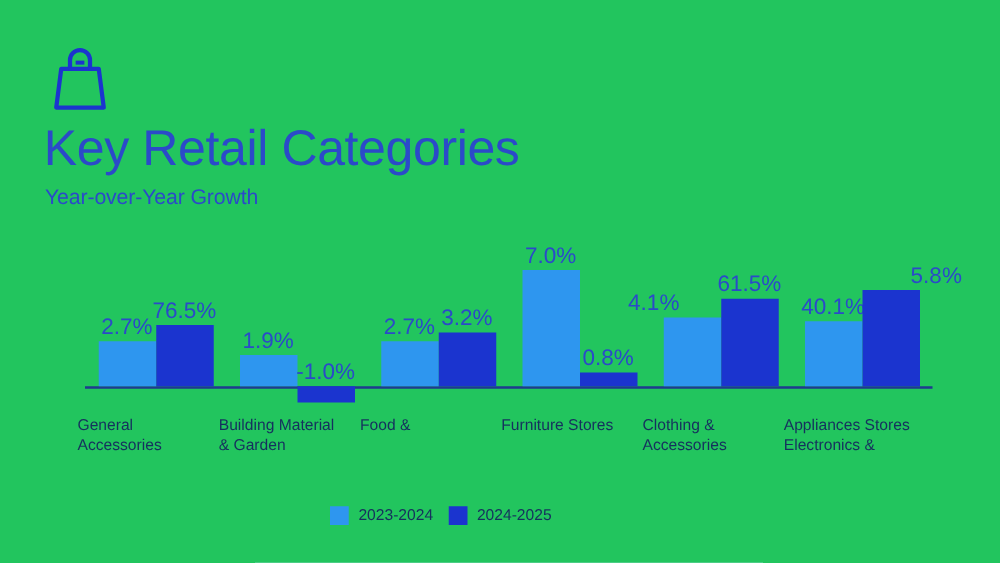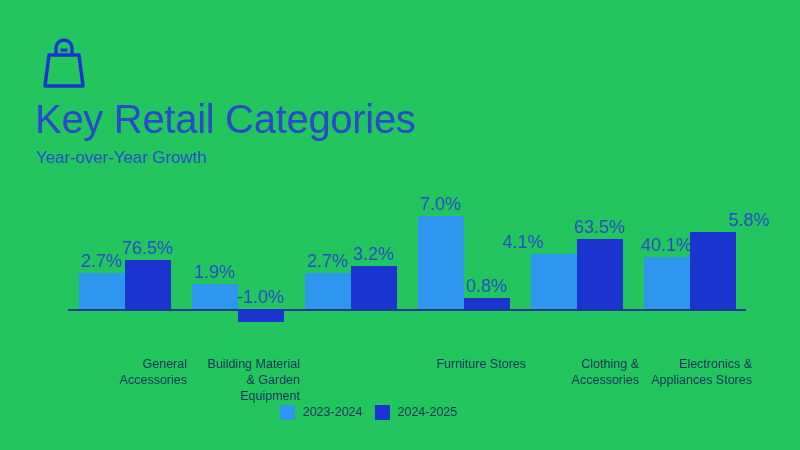--- a/index.html
+++ b/index.html
@@ -87,36 +87,34 @@
     text-align: center;
     font-weight: 400;
   }
 
   .cat-label {
     position: absolute;
     top: 332px;
     font-size: 12.5px;
     line-height: 16px;
     color: #16305e;
-    text-align: right;
-    font-weight: 400;
-    margin-top: 24px;
+    text-align: left;
+    font-weight: 400;
   }
 
   
   #legend {
     position: absolute;
     left: 0;
     top: 405px;
     width: 705px;
     display: flex;
     justify-content: center;
     align-items: center;
     gap: 12px;
-    padding-left: 16px;
   }
   .legend-item {
     display: flex;
     align-items: center;
     gap: 8px;
   }
   .legend-swatch {
     width: 15px;
     height: 15px;
     flex: 0 0 auto;
@@ -159,48 +157,48 @@
         <div class="bar-label" style="left: 292.5px; width: 70px; top: 252.09px;">2.7%</div>
         <div class="bar s2024" style="position: absolute; left: 350.5px; width: 46px; height: 42.56px; background: rgb(27, 52, 207); top: 266.44px;"></div>
         <div class="bar-label" style="left: 338.5px; width: 70px; top: 245.44px;">3.2%</div>
         <div class="bar s2023" style="position: absolute; left: 417.5px; width: 46px; height: 93.1px; background: rgb(46, 150, 239); top: 215.9px;"></div>
         <div class="bar-label" style="left: 405.5px; width: 70px; top: 194.9px;">7.0%</div>
         <div class="bar s2024" style="position: absolute; left: 463.5px; width: 46px; height: 10.64px; background: rgb(27, 52, 207); top: 298.36px;"></div>
         <div class="bar-label" style="left: 451.5px; width: 70px; top: 277.36px;">0.8%</div>
         <div class="bar s2023" style="position: absolute; left: 530.5px; width: 46px; height: 54.53px; background: rgb(46, 150, 239); top: 254.47px;"></div>
         <div class="bar-label" style="left: 488px; width: 70px; top: 233.47px;">4.1%</div>
         <div class="bar s2024" style="position: absolute; left: 576.5px; width: 46px; height: 70.49px; background: rgb(27, 52, 207); top: 238.51px;"></div>
-        <div class="bar-label" style="left: 564.5px; width: 70px; top: 217.51px;">63.5%</div>
+        <div class="bar-label" style="left: 564.5px; width: 70px; top: 217.51px;">61.5%</div>
         <div class="bar s2023" style="position: absolute; left: 643.5px; width: 46px; height: 51.87px; background: rgb(46, 150, 239); top: 257.13px;"></div>
         <div class="bar-label" style="left: 631.5px; width: 70px; top: 236.13px;">40.1%</div>
         <div class="bar s2024" style="position: absolute; left: 689.5px; width: 46px; height: 77.14px; background: rgb(27, 52, 207); top: 231.86px;"></div>
         <div class="bar-label" style="left: 714px; width: 70px; top: 210.86px;">5.8%</div>
       </div>
     <div id="cats">
         <div class="cat-label" style="left: 62px; width: 125px;">
           <div>General</div>
           <div>Accessories</div>
         </div>
         <div class="cat-label" style="left: 175px; width: 125px;">
           <div>Building Material</div>
           <div>&amp; Garden</div>
-          <div>Equipment</div>
         </div>
         <div class="cat-label" style="left: 288px; width: 125px;">
+          <div>Food &amp;</div>
         </div>
         <div class="cat-label" style="left: 401px; width: 125px;">
           <div>Furniture Stores</div>
         </div>
         <div class="cat-label" style="left: 514px; width: 125px;">
           <div>Clothing &amp;</div>
           <div>Accessories</div>
         </div>
         <div class="cat-label" style="left: 627px; width: 125px;">
+          <div>Appliances Stores</div>
           <div>Electronics &amp;</div>
-          <div>Appliances Stores</div>
         </div>
       </div>
   </div>
 
   <div id="legend">
       <div class="legend-item">
         <span class="legend-swatch" style="background: rgb(46, 150, 239);"></span>
         <span class="legend-text">2023-2024</span>
       </div>
       <div class="legend-item">

